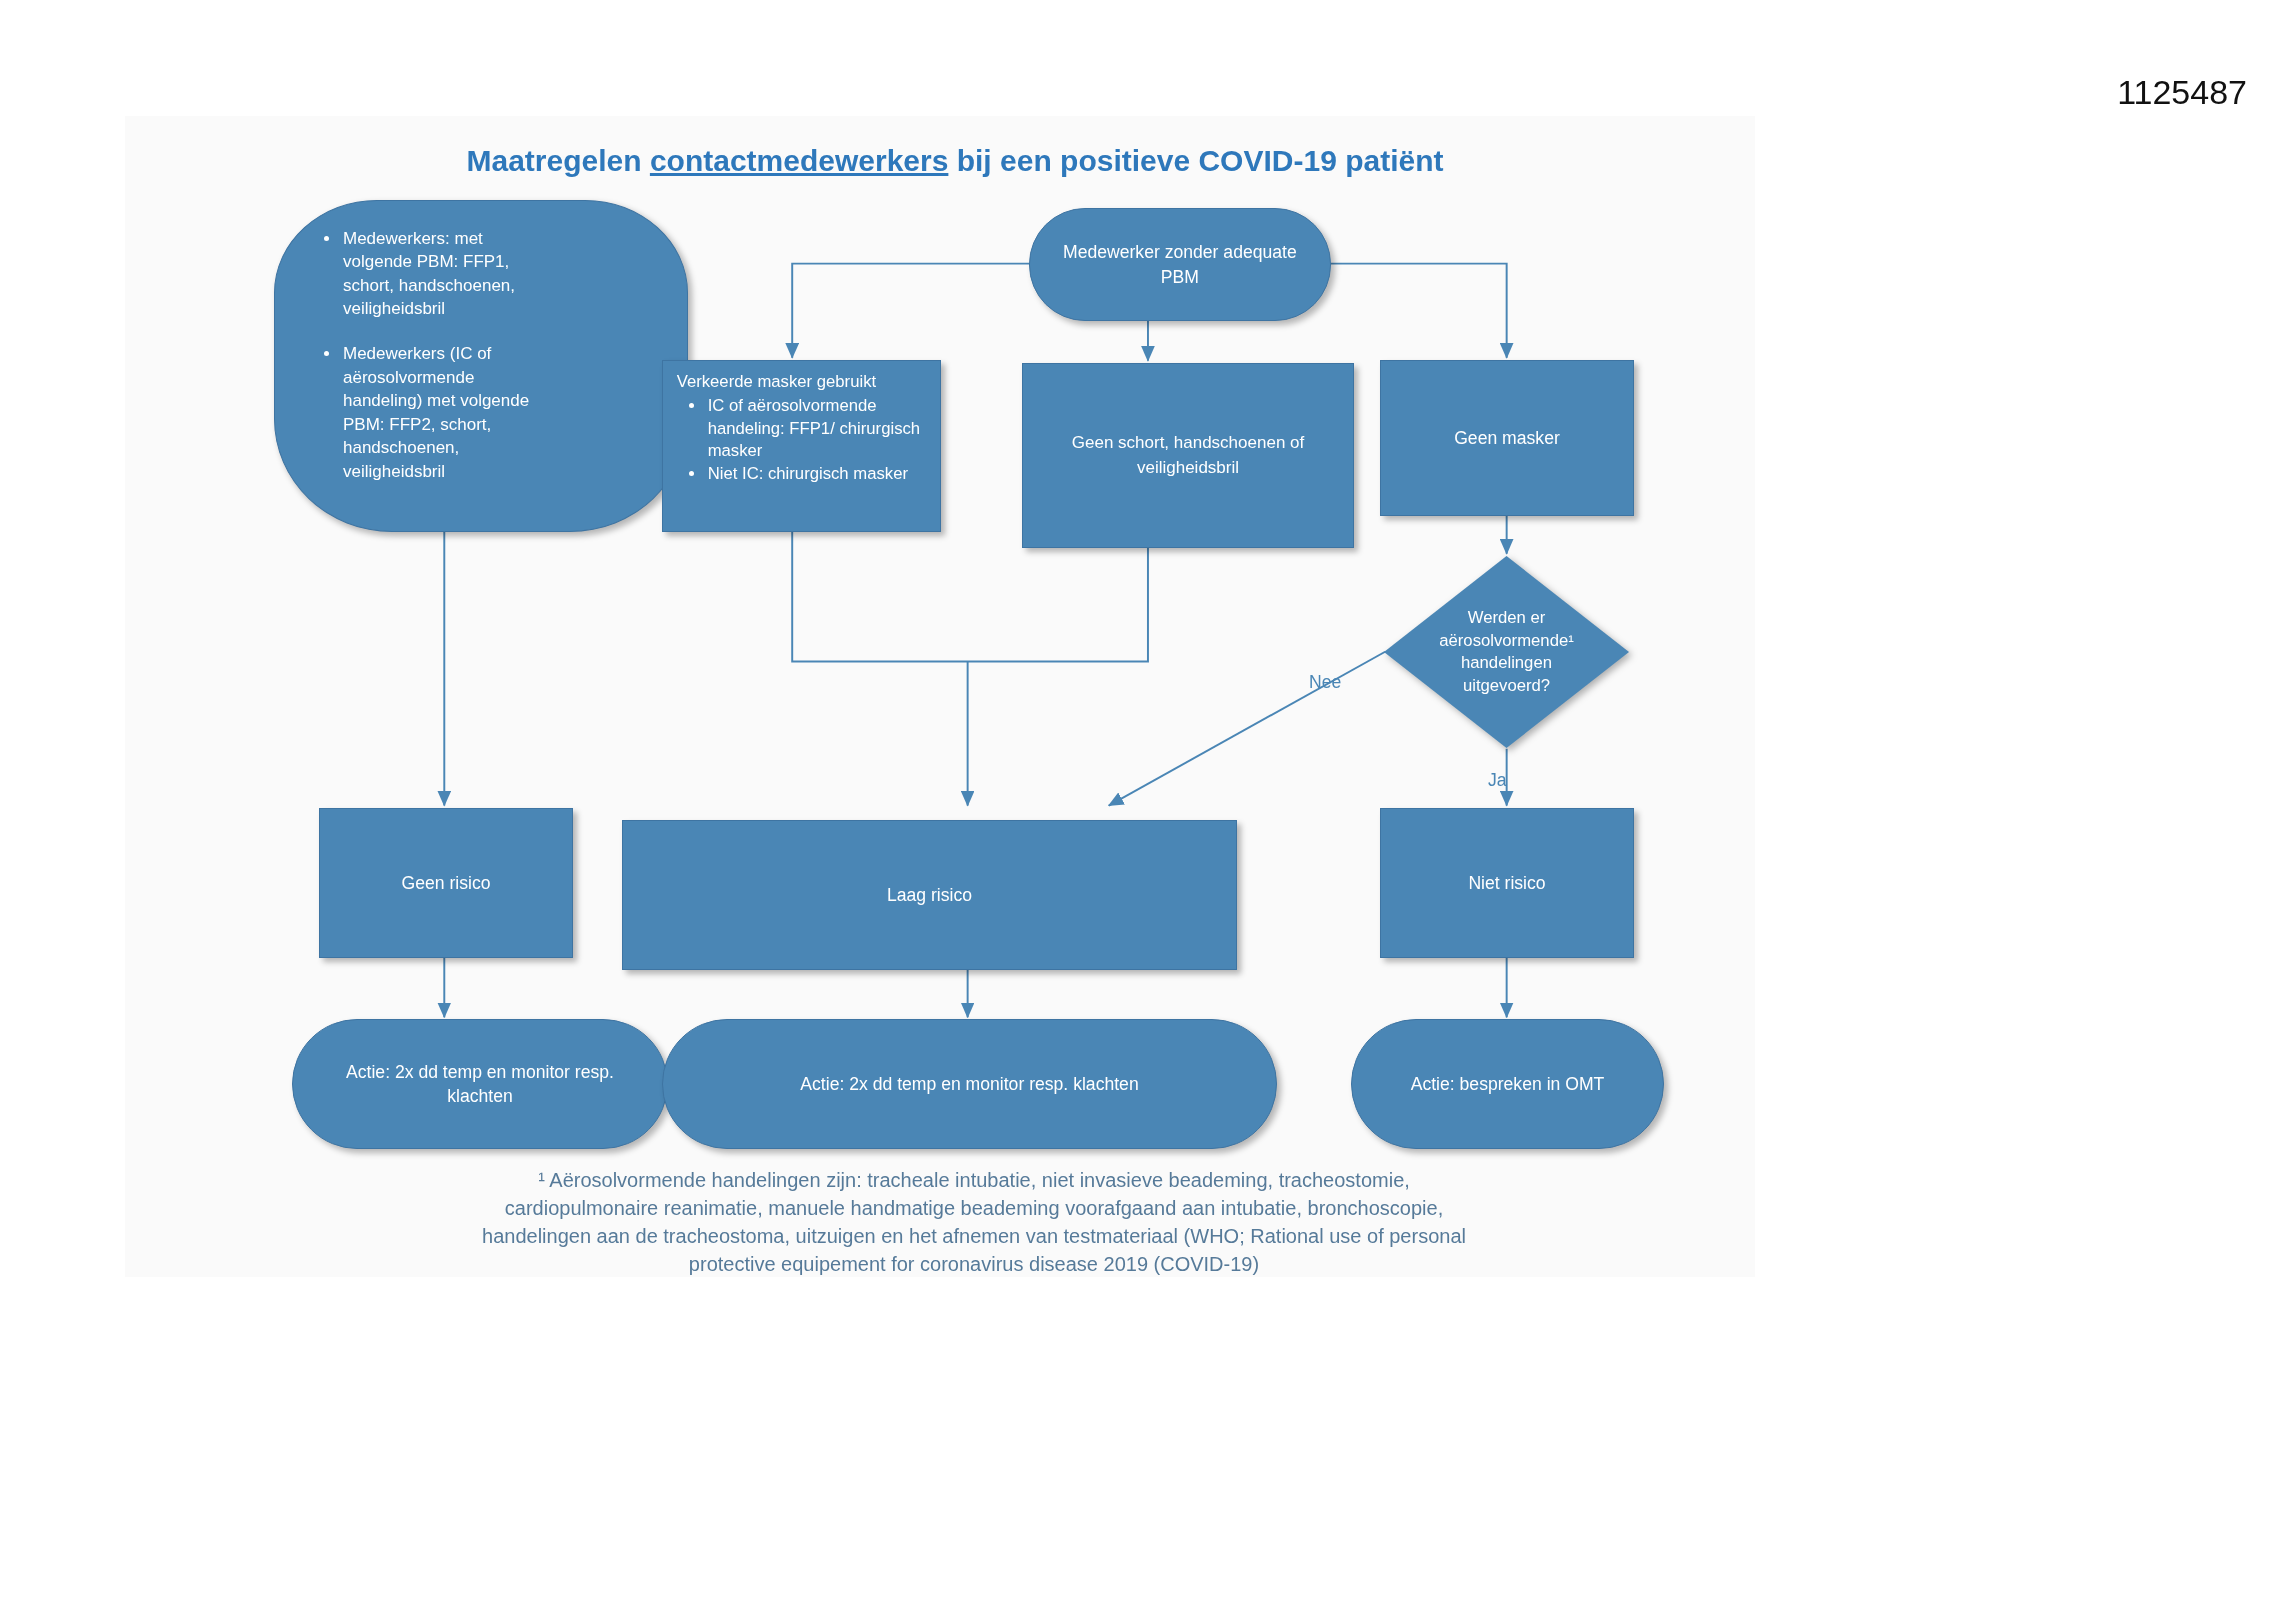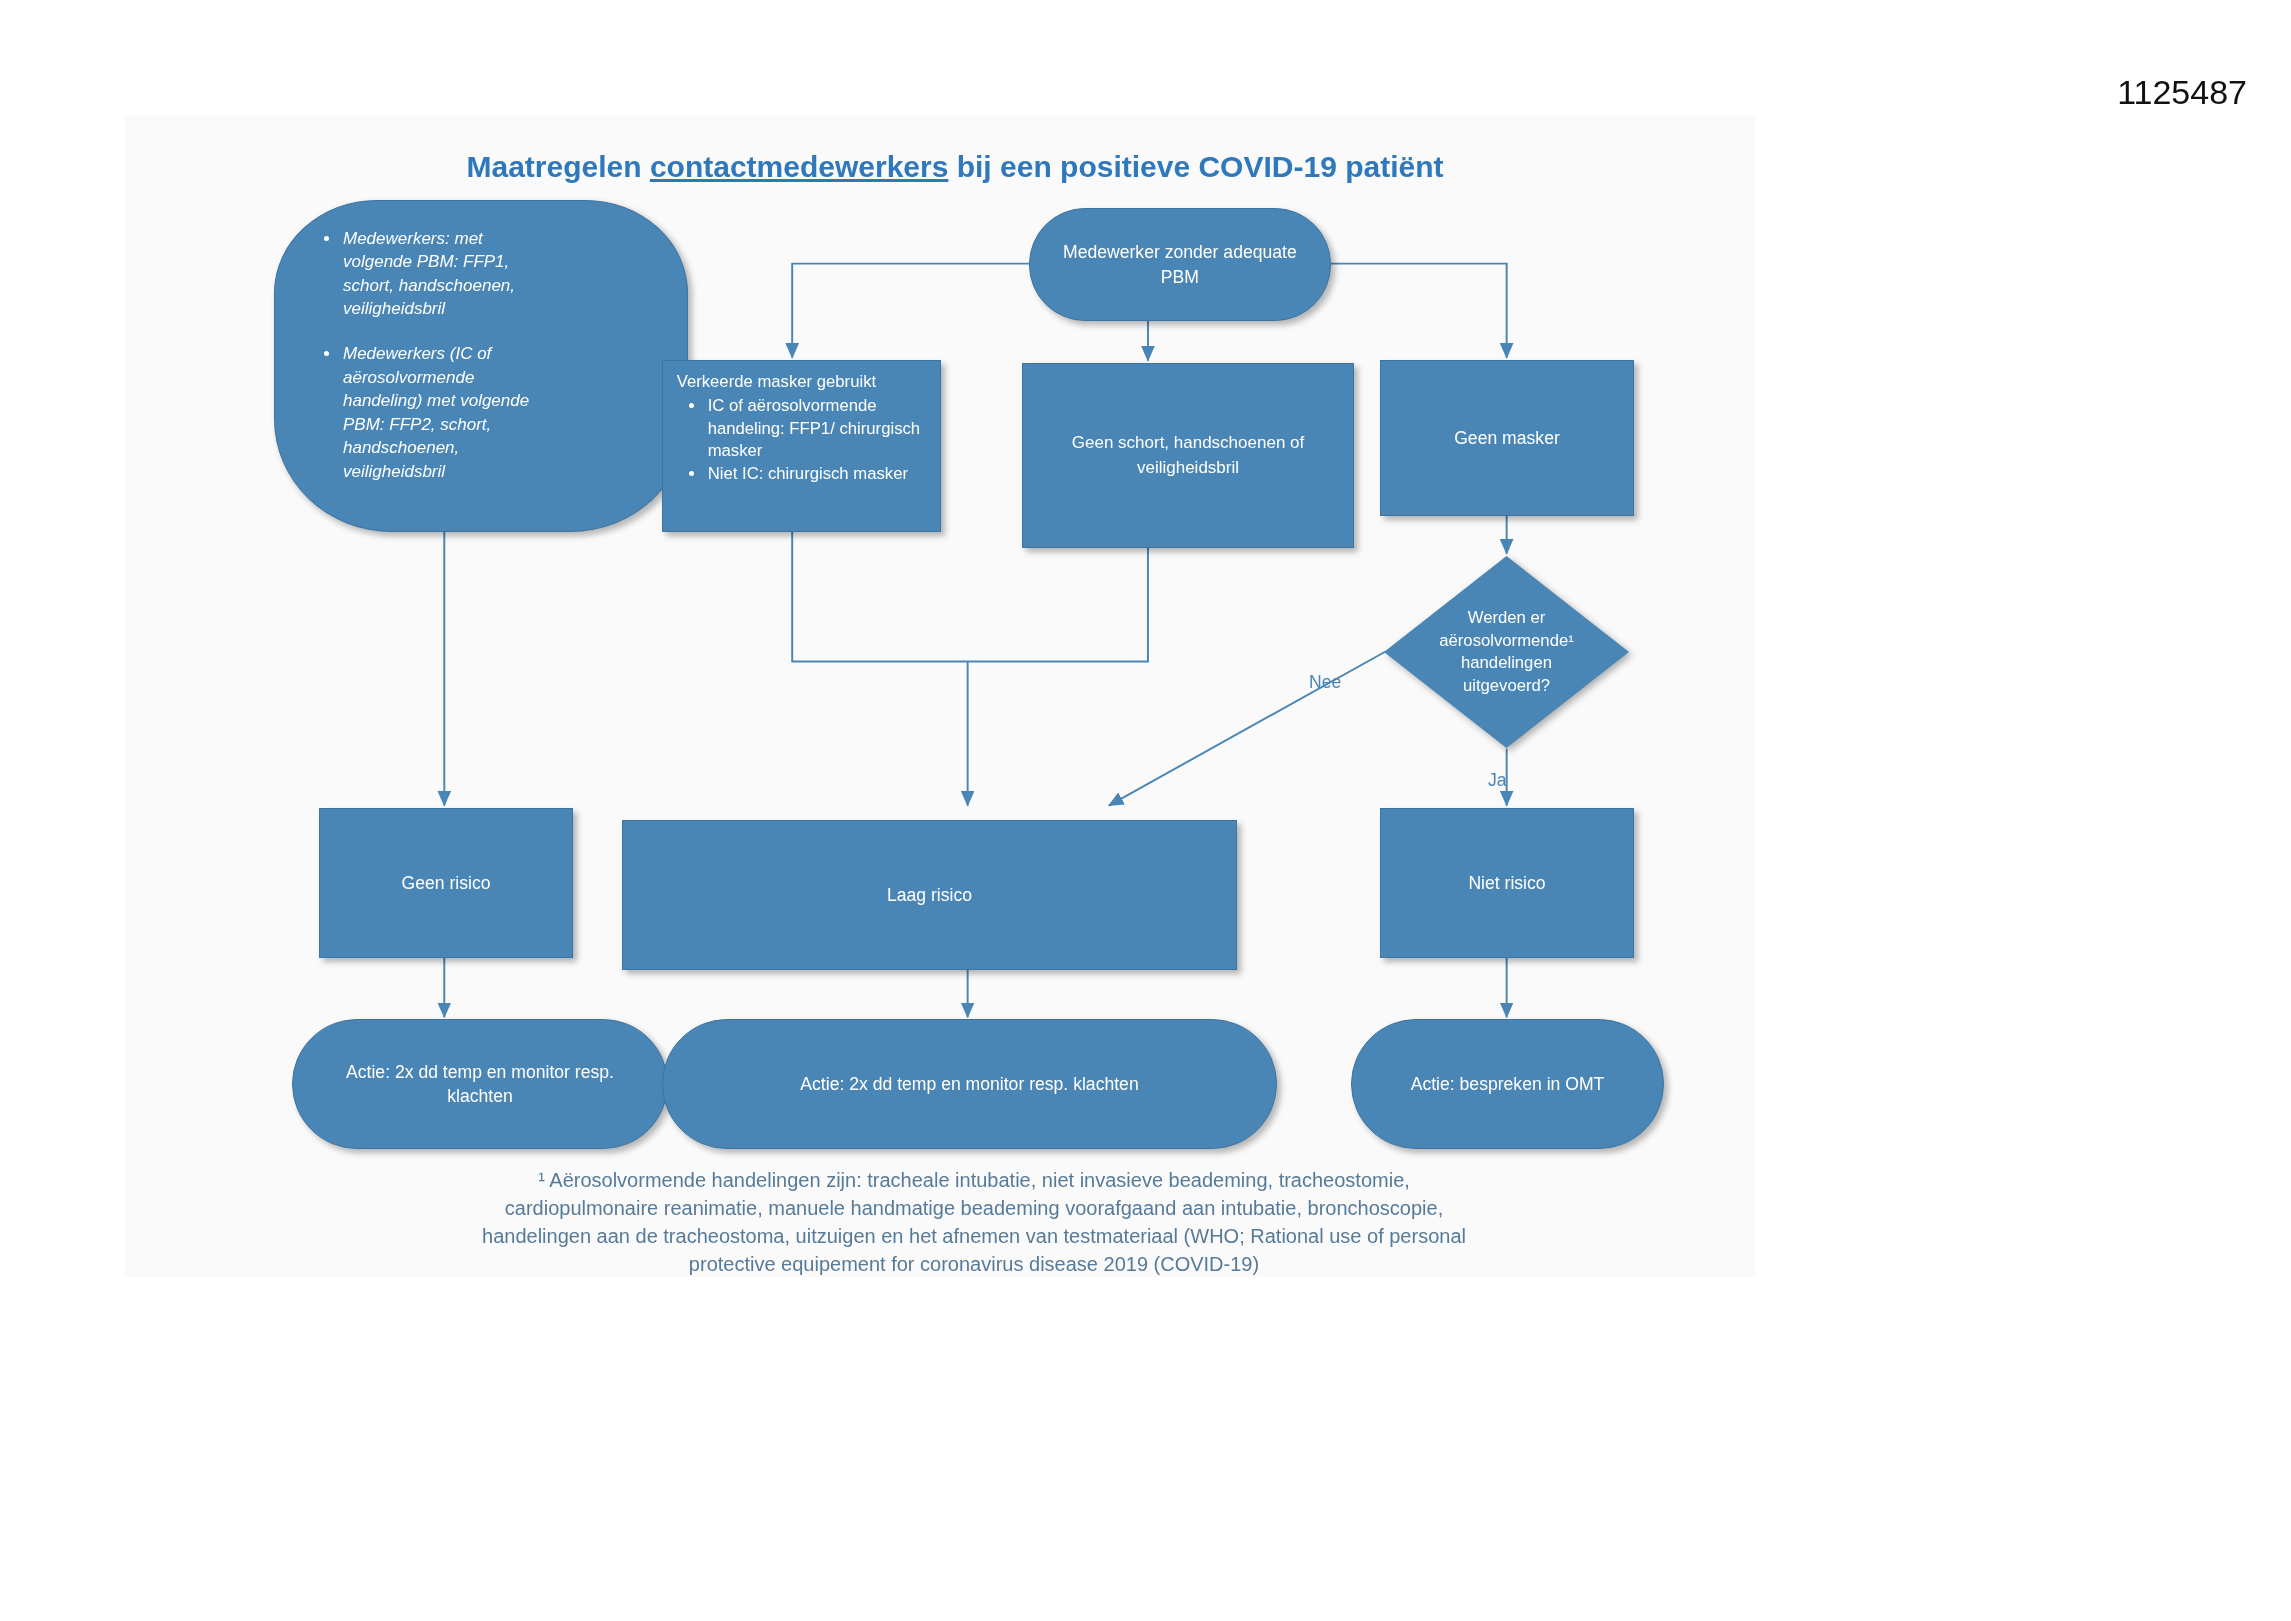--- a/index.html
+++ b/index.html
@@ -7,33 +7,33 @@
     --edgec:#3E74A2;
     --line:#4A86B5;
     --titlec:#2E78BB;
     --footnotec:#567A99;
   }
   html,body{margin:0;padding:0;}
   body{background:#ffffff;font-family:"Liberation Sans",sans-serif;}
   .page{position:relative;width:2292px;height:1621px;background:#ffffff;overflow:hidden;}
   .diagram-bg{position:absolute;left:125px;top:116px;width:1630px;height:1161px;background:#fafafa;}
   .doc-number{position:absolute;top:73px;right:45px;font-size:34px;color:#111111;}
-  .title{position:absolute;left:303px;top:147px;width:1304px;text-align:center;
+  .title{position:absolute;left:303px;top:141px;width:1304px;text-align:center;
          font-size:30px;line-height:39px;font-weight:bold;color:var(--titlec);margin:0;}
   .title .u{text-decoration:underline;}
 
   .shape{position:absolute;background:var(--fill);color:#ffffff;border:1px solid var(--edgec);
          box-shadow:3.9px 3.9px 5.9px rgba(0,0,0,0.28);}
   .center{display:flex;align-items:center;justify-content:center;text-align:center;}
 
   .blob{left:274px;top:200px;width:340px;height:289px;
         border-radius:103px 103px 118px 118px / 93px 93px 113px 113px;
         padding:25.5px 39px 15.7px 33px;font-size:17px;line-height:23.5px;}
   .blob ul{list-style:disc;margin:0;padding-left:33px;}
-  .blob li{margin-bottom:21.6px;padding-left:2px;white-space:pre-line;font-style:italic;}
+  .blob li{margin-bottom:21.6px;padding-left:2px;white-space:pre-line;}
 
   .start{left:1029px;top:208px;width:245px;height:111px;border-radius:56px;
          font-size:17.6px;line-height:24.5px;padding:0 27.4px;}
 
   .wrong-mask{left:662px;top:360px;width:254px;height:154px;
               padding:9.8px 9.8px 5.9px 13.7px;font-size:16.7px;line-height:22.5px;}
   .wrong-mask ul{list-style:disc;margin:2px 0 0 0;padding-left:29px;}
   .wrong-mask li{padding-left:2px;}
 
   .no-gown{left:1022px;top:363px;width:252px;height:151px;font-size:17px;line-height:24.5px;padding:16px 39px;}

